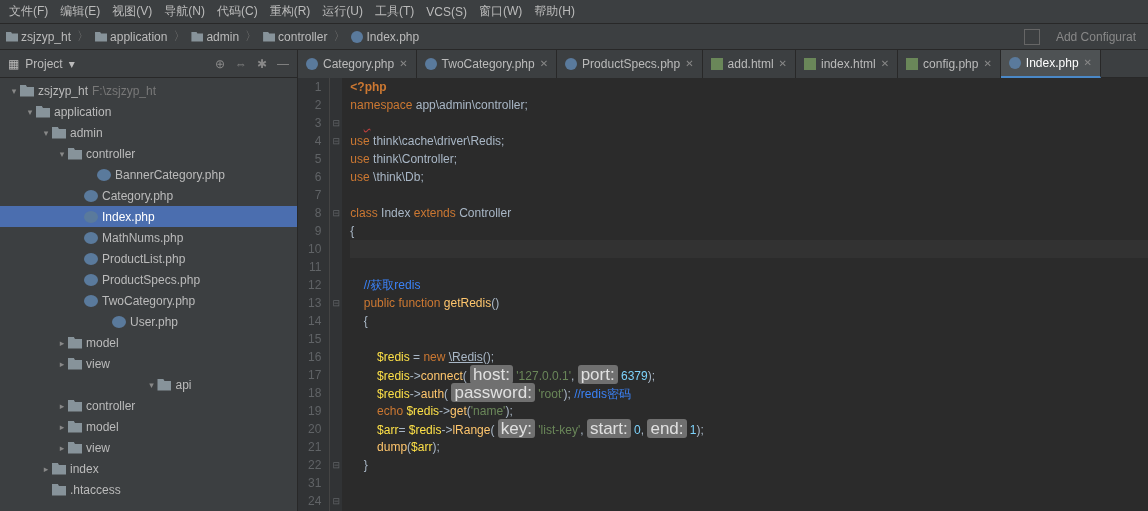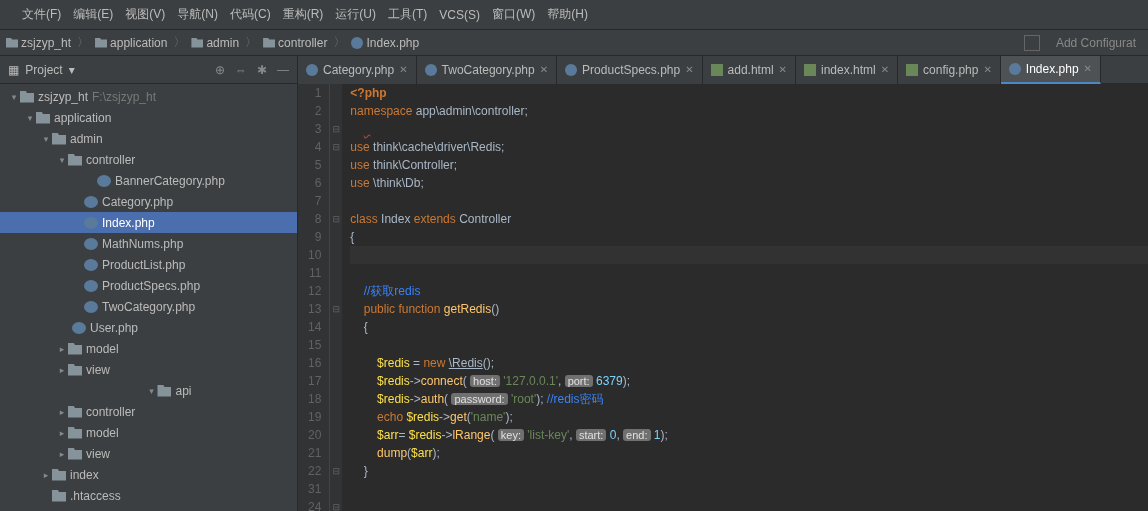--- a/index.html
+++ b/index.html
@@ -1,17 +1,17 @@
 <!DOCTYPE html>
 <html><head>
 <meta charset="utf-8">
 <style>
 * { margin: 0; padding: 0; box-sizing: border-box; font-family: "Segoe UI", Arial, sans-serif; font-size: 12px; }
 body { background: #2b2b2b; color: #bbbbbb; width: 1148px; height: 511px; overflow: hidden; }
-.menubar { height: 30px; background: #3c3f41; display: flex; align-items: center; padding: 0 16px; border-bottom: 1px solid #282828; }
+.menubar { height: 24px; background: #3c3f41; display: flex; align-items: center; padding: 0 3px; border-bottom: 1px solid #282828; }
 .menubar span { padding: 0 6px; cursor: pointer; color: #bbbbbb; }
 .breadcrumb { height: 26px; background: #3c3f41; display: flex; align-items: center; padding: 0 6px; border-bottom: 1px solid #282828; justify-content: space-between; }
 .breadcrumb-left { display: flex; align-items: center; gap: 4px; }
 .bc-item { display: flex; align-items: center; gap: 3px; color: #bbbbbb; }
 .bc-sep { color: #777; margin: 0 2px; }
 .folder-ic { width: 12px; height: 10px; background: #87939a; display: inline-block; clip-path: polygon(0 0, 40% 0, 50% 20%, 100% 20%, 100% 100%, 0 100%); }
 .php-ic { width: 12px; height: 12px; background: #5a7a9c; border-radius: 50%; display: inline-block; }
 .html-ic { width: 12px; height: 12px; background: #6a8759; display: inline-block; }
 .breadcrumb-right { display: flex; align-items: center; gap: 10px; }
 .toolbar-ic { width: 16px; height: 16px; border: 1px solid #666; }
@@ -43,21 +43,21 @@
 .code { padding-left: 8px; flex: 1; white-space: pre; color: #a9b7c6; position: relative; }
 .code-line { height: 18px; }
 .code-line.current { background: #323232; }
 .k-tag { color: #cc7832; font-weight: bold; }
 .k-str { color: #6a8759; }
 .k-var { color: #fde047; }
 .k-func { color: #ffc66d; }
 .k-kw { color: #cc7832; }
 .k-cmt { color: #3b82f6; }
 .k-num { color: #7dd3fc; }
-.k-hint { background: #707070; color: #e0e0e0; border-radius: 3px; padding: 0 3px; font-size: 11px; }
+.k-hint { background: #707070; color: #e0e0e0; border-radius: 3px; padding: 0 3px; font-size: 17px; }
 .k-class { color: #a9b7c6; }
 .k-new { text-decoration: underline; }
 .k-err { text-decoration: wavy underline #bc3f3c; }
 .gutter-fold { background: #313335; width: 12px; color: #606366; user-select: none; }
 .gutter-fold div { height: 18px; text-align: center; font-size: 9px; }
 </style>
 </head>
 <body>
 
 <div class="menubar" id="menubar">
@@ -172,21 +172,21 @@
         <div class="tree-row" style="padding-left: 72px;">
           <span class="arrow none"></span>
           <span class="tree-ic php-ic"></span>
           <span class="tree-label">ProductSpecs.php</span>
         </div>
         <div class="tree-row" style="padding-left: 72px;">
           <span class="arrow none"></span>
           <span class="tree-ic php-ic"></span>
           <span class="tree-label">TwoCategory.php</span>
         </div>
-        <div class="tree-row" style="padding-left: 36px; margin-left: 24px;">
+        <div class="tree-row" style="padding-left: 100px;">
           <span class="arrow none"></span>
           <span class="tree-ic php-ic"></span>
           <span class="tree-label">User.php</span>
         </div>
         <div class="tree-row" style="padding-left: 56px;">
           <span class="arrow closed"></span>
           <span class="tree-ic folder-ic"></span>
           <span class="tree-label">model</span>
         </div>
         <div class="tree-row" style="padding-left: 56px;">

